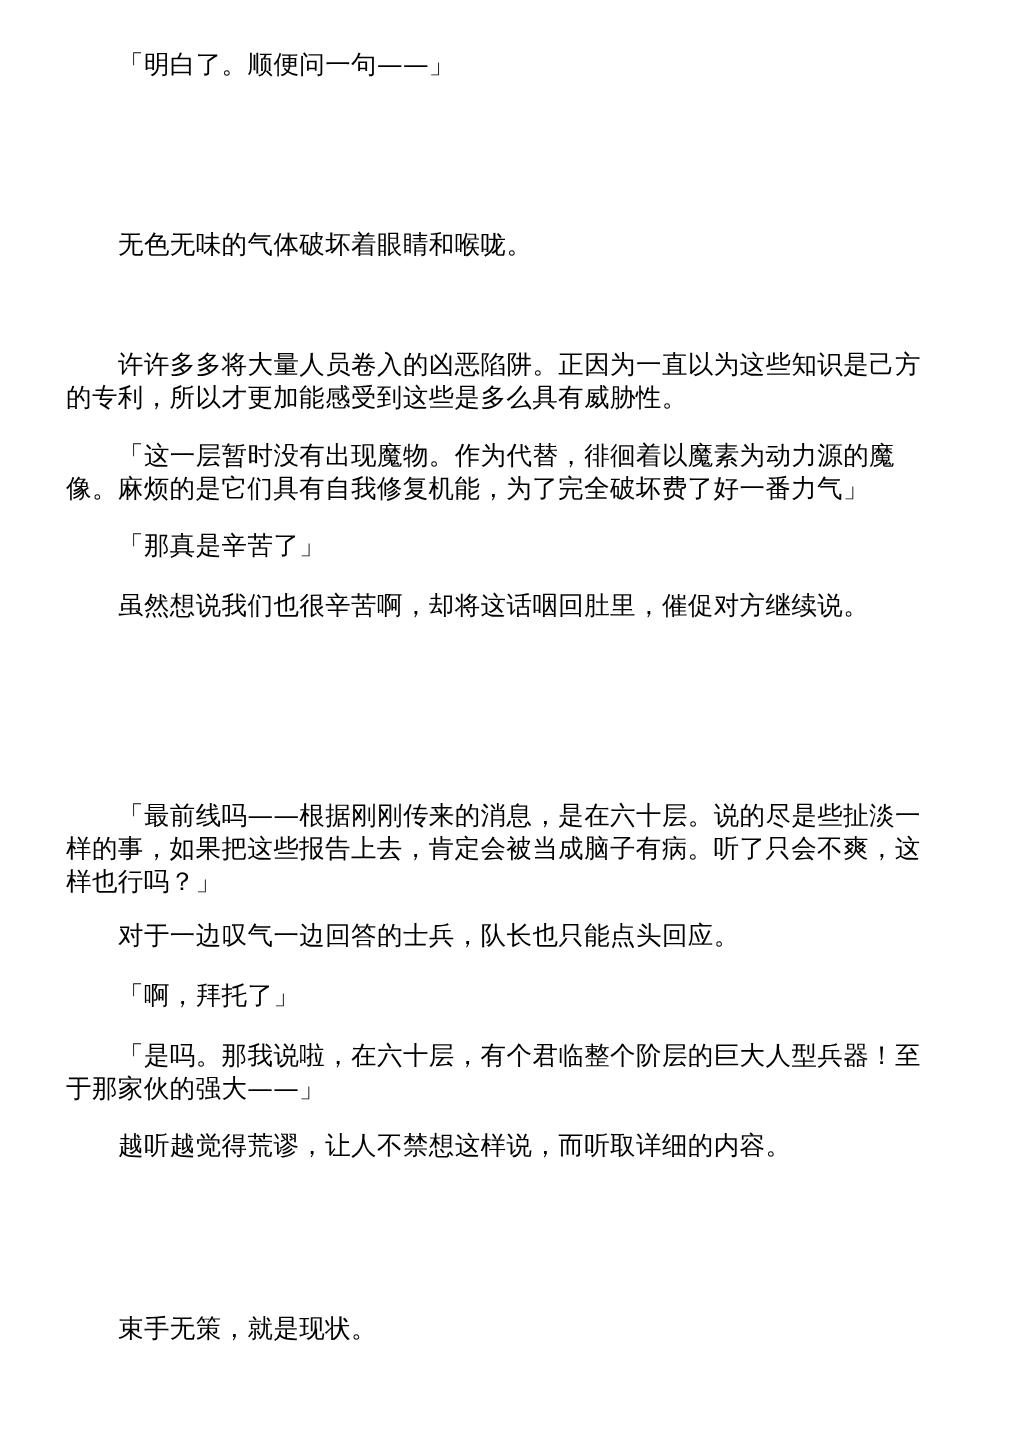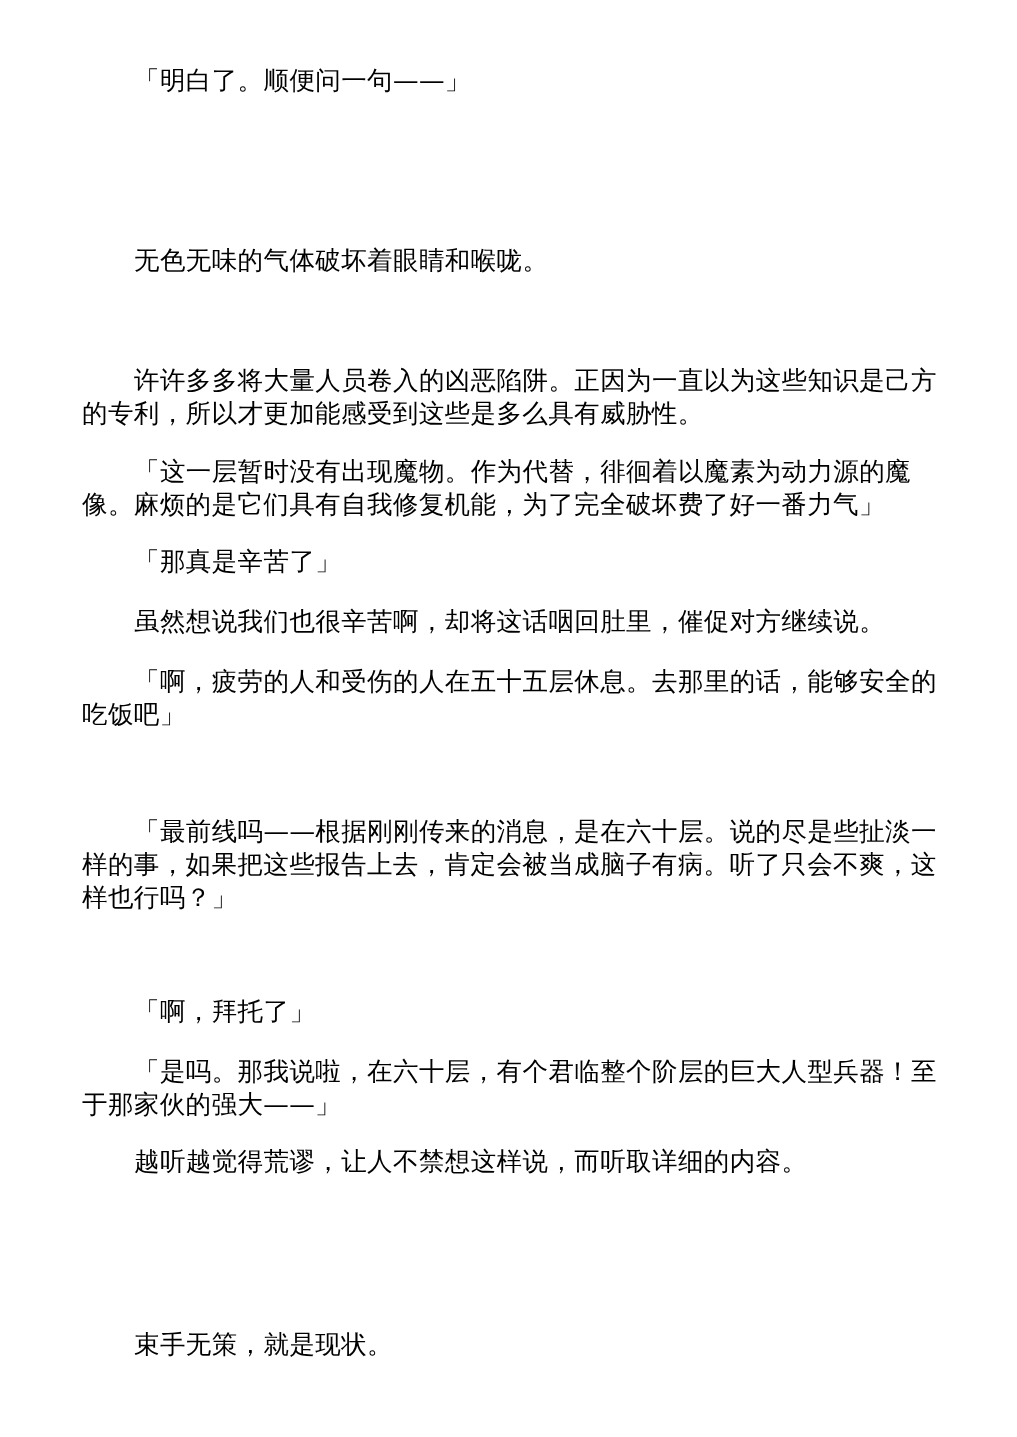--- a/index.html
+++ b/index.html
@@ -10,34 +10,34 @@
   }
   .page { position: relative; width: 1017px; height: 1437px; }
   .para {
     position: absolute;
     left: 66px;
     width: 866px;
     font-size: 25.5px;
     line-height: 33px;
     text-indent: 52px;
     letter-spacing: 0.4px;
-    margin: 16px;
+    margin: 0;
     white-space: normal;
     word-break: break-all;
   }
 </style>
 </head>
 <body>
 
 <div class="page">
   <p class="para" style="top:48px">「明白了。顺便问一句——」</p>
   <p class="para" style="top:228px">无色无味的气体破坏着眼睛和喉咙。</p>
   <p class="para" style="top:348px">许许多多将大量人员卷入的凶恶陷阱。正因为一直以为这些知识是己方的专利，所以才更加能感受到这些是多么具有威胁性。</p>
   <p class="para" style="top:439px">「这一层暂时没有出现魔物。作为代替，徘徊着以魔素为动力源的魔像。麻烦的是它们具有自我修复机能，为了完全破坏费了好一番力气」</p>
   <p class="para" style="top:529px">「那真是辛苦了」</p>
   <p class="para" style="top:589px">虽然想说我们也很辛苦啊，却将这话咽回肚里，催促对方继续说。</p>
-  <p class="para" style="top:649px">「啊，疲劳的人和受伤的人在五十五层休息。去那里的话，能够安全的吃饭吧」</p>
   <p class="para" style="top:799px">「最前线吗——根据刚刚传来的消息，是在六十层。说的尽是些扯淡一样的事，如果把这些报告上去，肯定会被当成脑子有病。听了只会不爽，这样也行吗？」</p>
+  <p class="para" style="top:919px">对于一边叹气一边回答的士兵，队长也只能点头回应。</p>
   <p class="para" style="top:979px">「啊，拜托了」</p>
   <p class="para" style="top:1039px">「是吗。那我说啦，在六十层，有个君临整个阶层的巨大人型兵器！至于那家伙的强大——」</p>
   <p class="para" style="top:1129px">越听越觉得荒谬，让人不禁想这样说，而听取详细的内容。</p>
   <p class="para" style="top:1312px">束手无策，就是现状。</p>
 </div>
 
 </body></html>

